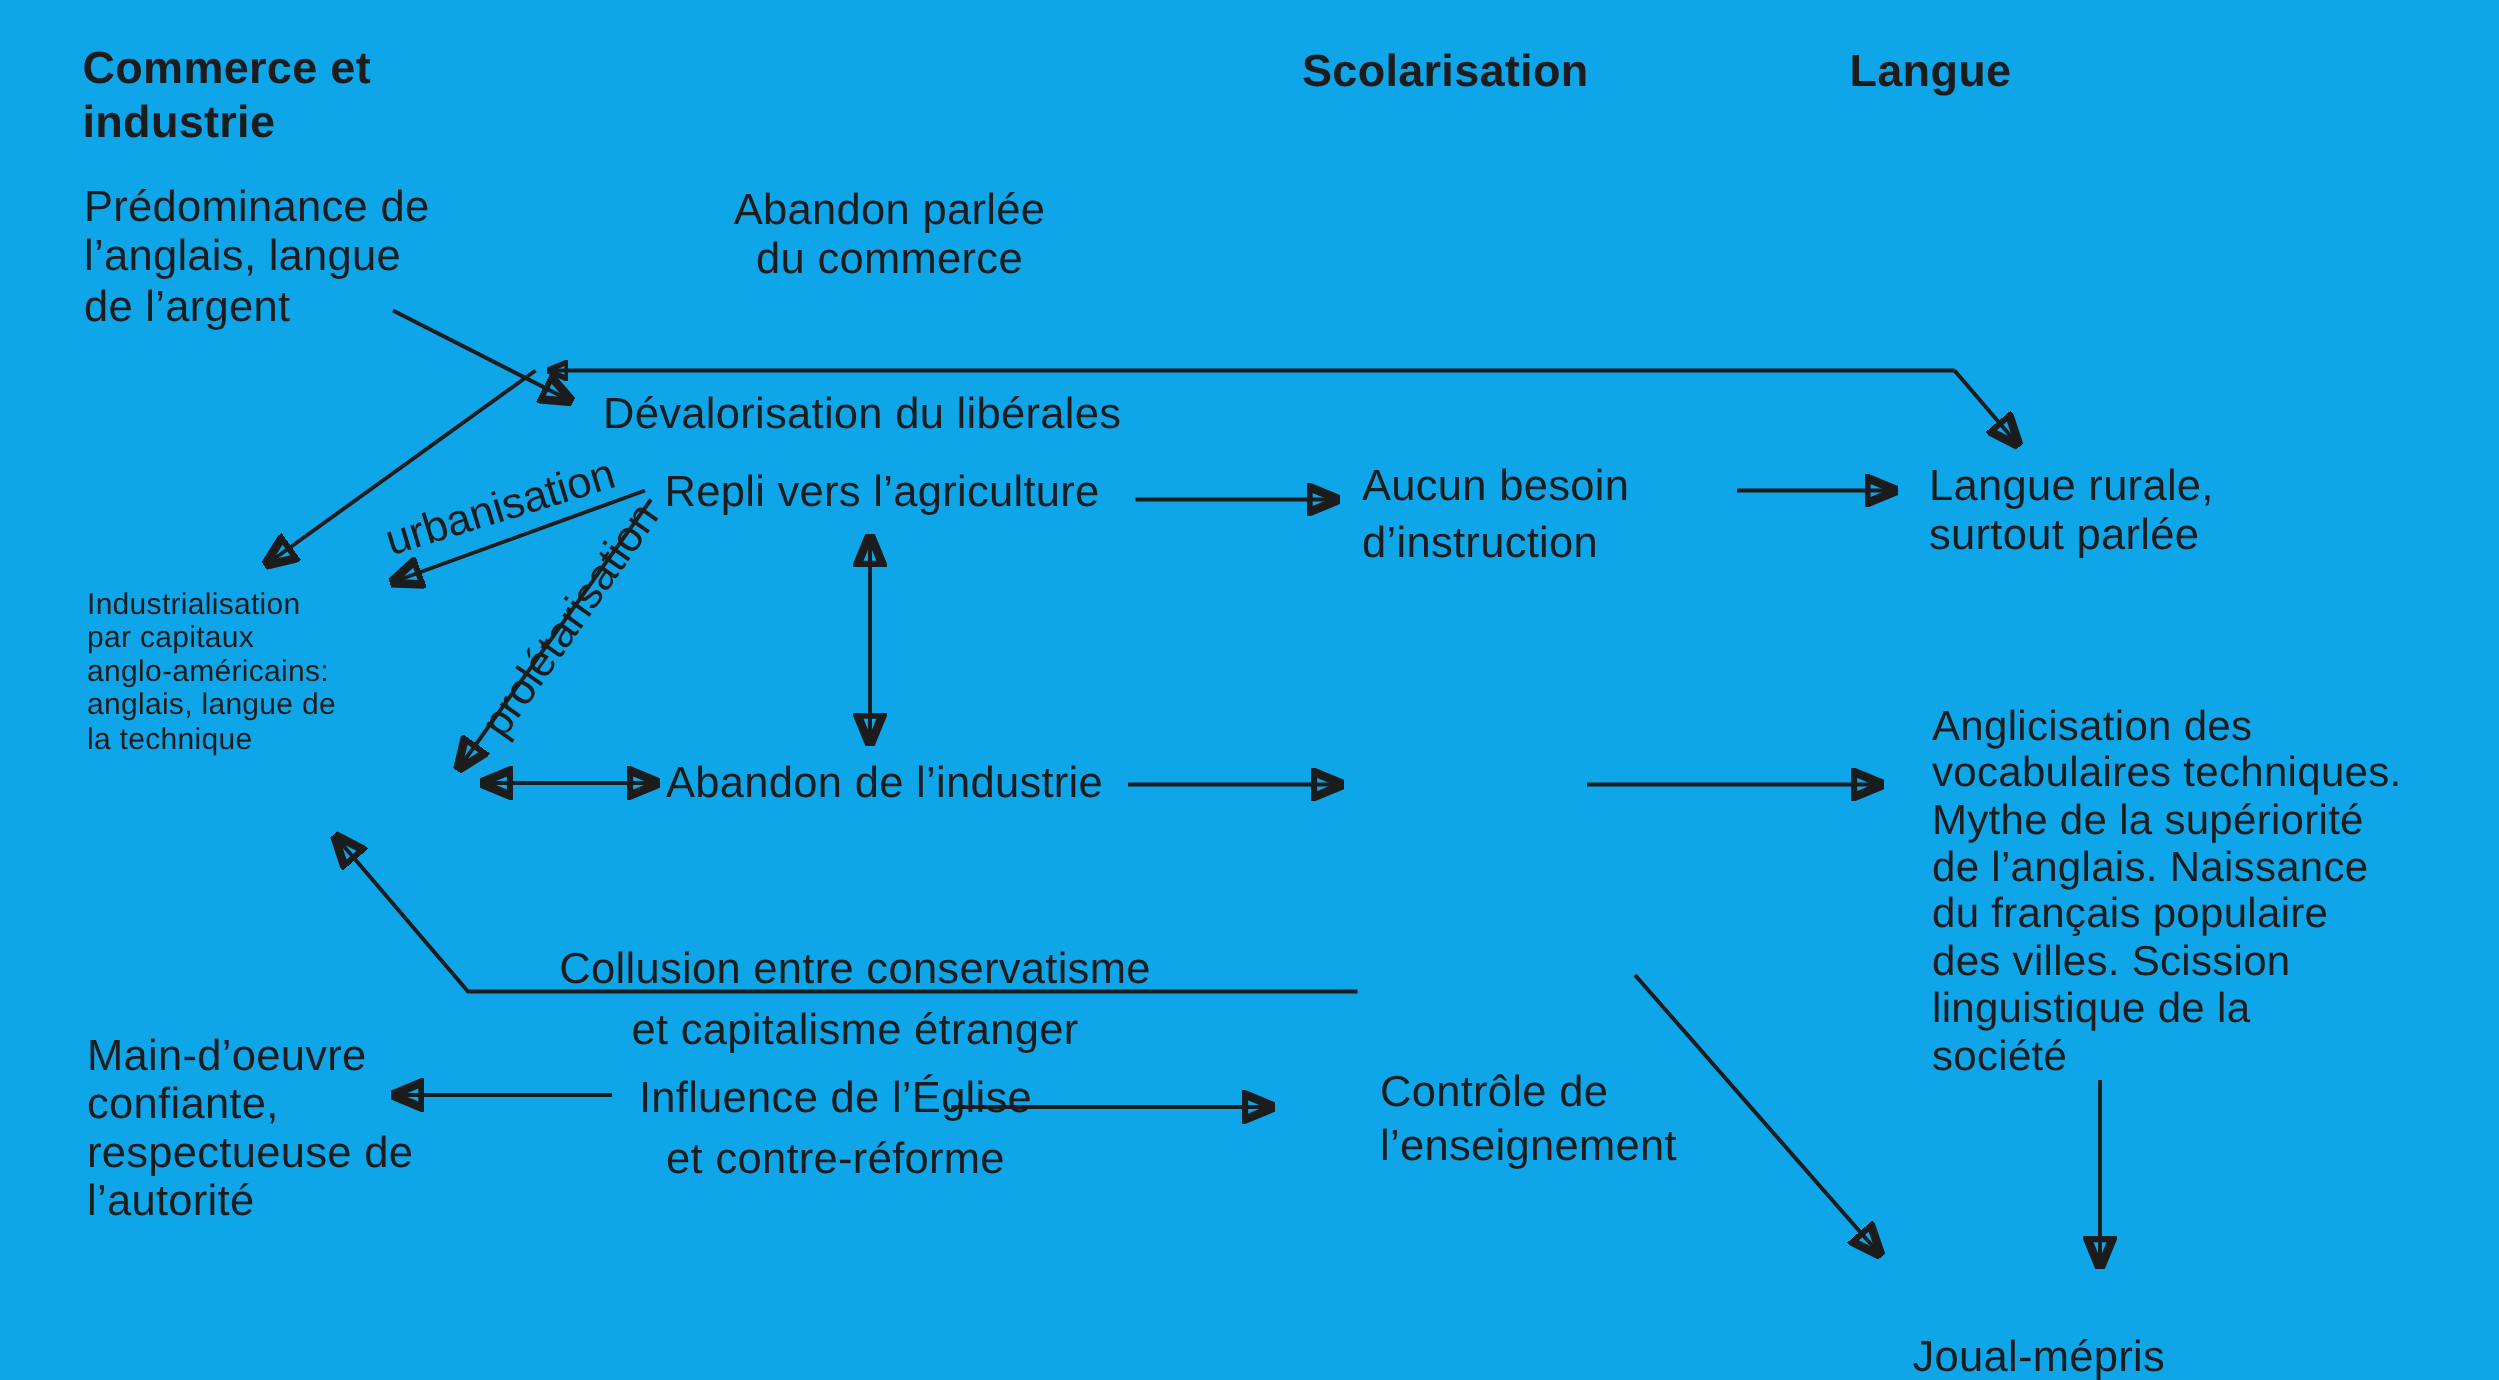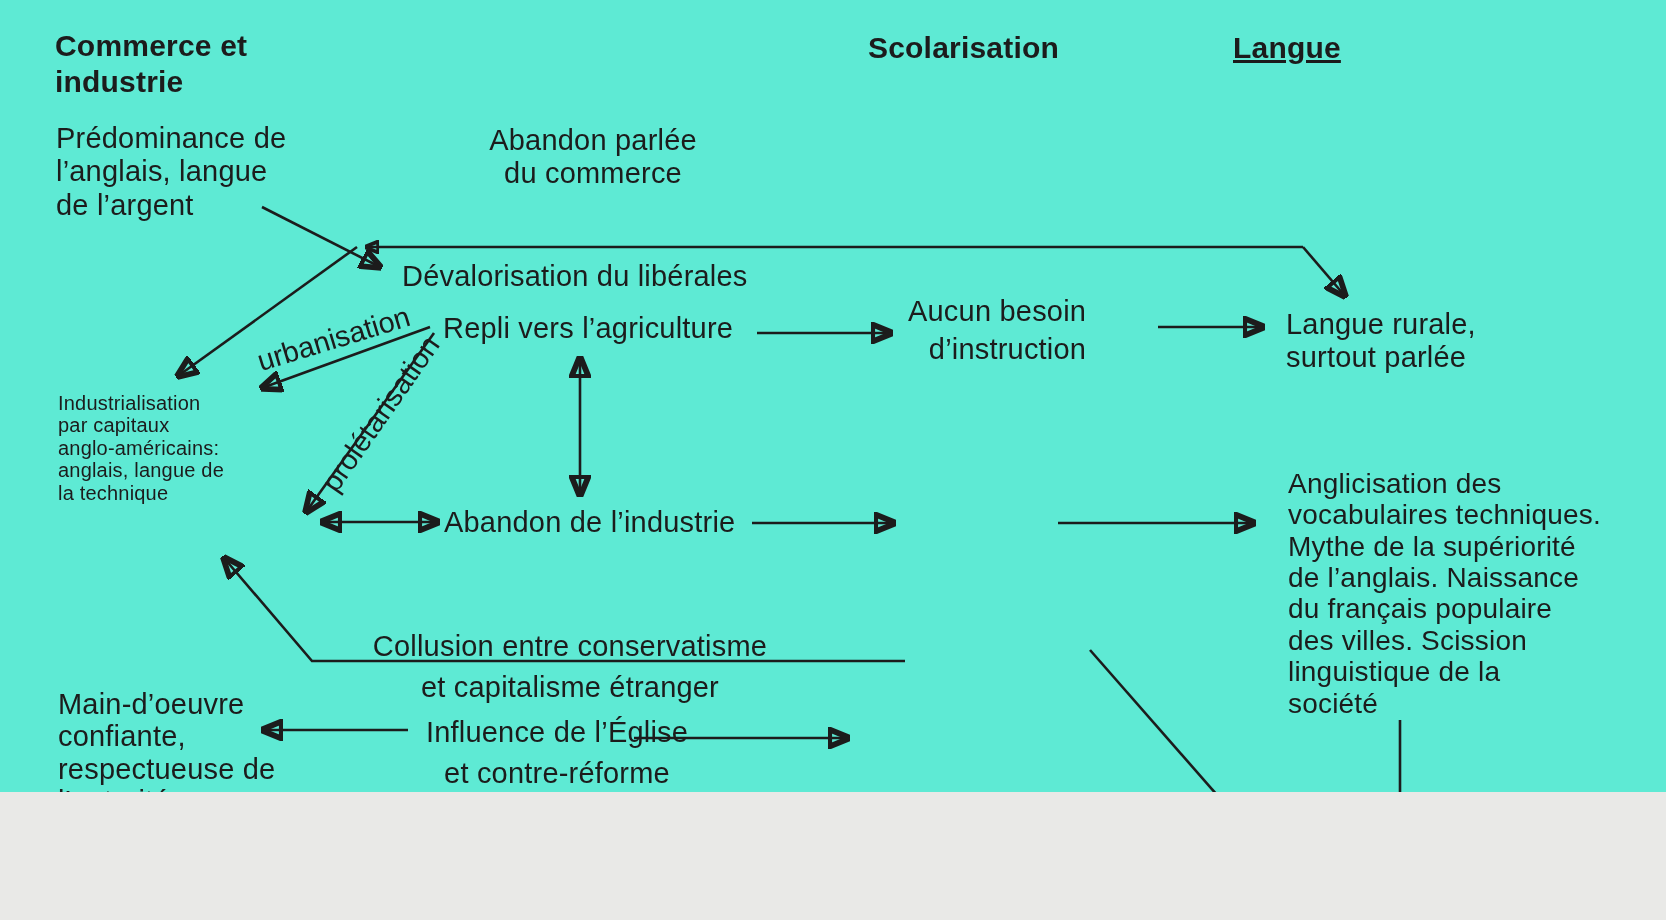--- a/index.html
+++ b/index.html
@@ -1,19 +1,19 @@
 <!DOCTYPE html>
 <html><head>
 <meta charset="utf-8">
 <style>
   html,body{margin:0;padding:0;background:#e9e9e7;}
   #canvas{
     position:relative;
-    width:1666px;height:792px;
-    background:#5eead4;
+    width:1666px;height:920px;
+    background:#0ea5e9;
     font-family:"Liberation Sans","DejaVu Sans",sans-serif;
     color:#1c1c1c;
     overflow:hidden;
   }
   .txt{
     position:absolute;
     white-space:pre-line;
     font-size:29px;
     line-height:1.15;
     letter-spacing:0.2px;
@@ -56,30 +56,30 @@
     <path d="M905,661 L312,661 L224,558" marker-end="url(#ah)"></path>
     <line x1="408" y1="730" x2="263" y2="730" marker-end="url(#ah)"></line>
     <line x1="634" y1="738" x2="848" y2="738" marker-end="url(#ah)"></line>
     <line x1="1090" y1="650" x2="1253" y2="836" marker-end="url(#ah)"></line>
     <line x1="1400" y1="720" x2="1400" y2="844" marker-end="url(#ah)"></line>
   </svg>
 
   <div class="txt hdr" style="left:55px;top:28px;">Commerce et
 industrie</div>
   <div class="txt hdr" style="left:868px;top:30px;">Scolarisation</div>
-  <div class="txt hdr" style="left:1233px;top:30px;text-decoration:underline;">Langue</div>
+  <div class="txt hdr" style="left:1233px;top:30px;">Langue</div>
 
   <div class="txt" style="left:56px;top:122px;">Prédominance de
 l’anglais, langue
 de l’argent</div>
   <div class="txt ctr" style="left:448px;top:124px;width:290px;">Abandon parlée
 du commerce</div>
   <div class="txt" style="left:402px;top:260px;">Dévalorisation du libérales</div>
   <div class="txt" style="left:443px;top:312px;">Repli vers l’agriculture</div>
-  <div class="txt" style="left:908px;top:293px;line-height:1.3;text-align:right;">Aucun besoin
+  <div class="txt" style="left:908px;top:306px;line-height:1.3;">Aucun besoin
 d’instruction</div>
   <div class="txt" style="left:1286px;top:308px;">Langue rurale,
 surtout parlée</div>
   <div class="txt" style="left:58px;top:392px;font-size:20px;line-height:1.12;">Industrialisation
 par capitaux
 anglo-américains:
 anglais, langue de
 la technique</div>
   <div class="txt" style="left:444px;top:506px;">Abandon de l’industrie</div>
   <div class="txt" style="left:1288px;top:468px;font-size:28px;line-height:1.12;">Anglicisation des
@@ -91,18 +91,20 @@
 linguistique de la
 société</div>
   <div class="txt ctr" style="left:352px;top:626px;width:436px;line-height:1.4;">Collusion entre conservatisme
 et capitalisme étranger</div>
   <div class="txt" style="left:58px;top:688px;line-height:1.12;">Main-d’oeuvre
 confiante,
 respectueuse de
 l’autorité</div>
   <div class="txt ctr" style="left:412px;top:712px;width:290px;line-height:1.42;">Influence de l’Église
 et contre-réforme</div>
+  <div class="txt" style="left:920px;top:710px;line-height:1.25;">Contrôle de
+l’enseignement</div>
   <div class="txt" style="left:1275px;top:889px;">Joual-mépris</div>
 
   <div class="rot" style="left:263px;top:345px;transform-origin:left bottom;transform:rotate(-17deg);">urbanisation</div>
   <div class="rot" style="left:342px;top:465px;transform-origin:left bottom;transform:rotate(-55deg);">prolétarisation</div>
 
 </div>
 
 </body></html>

